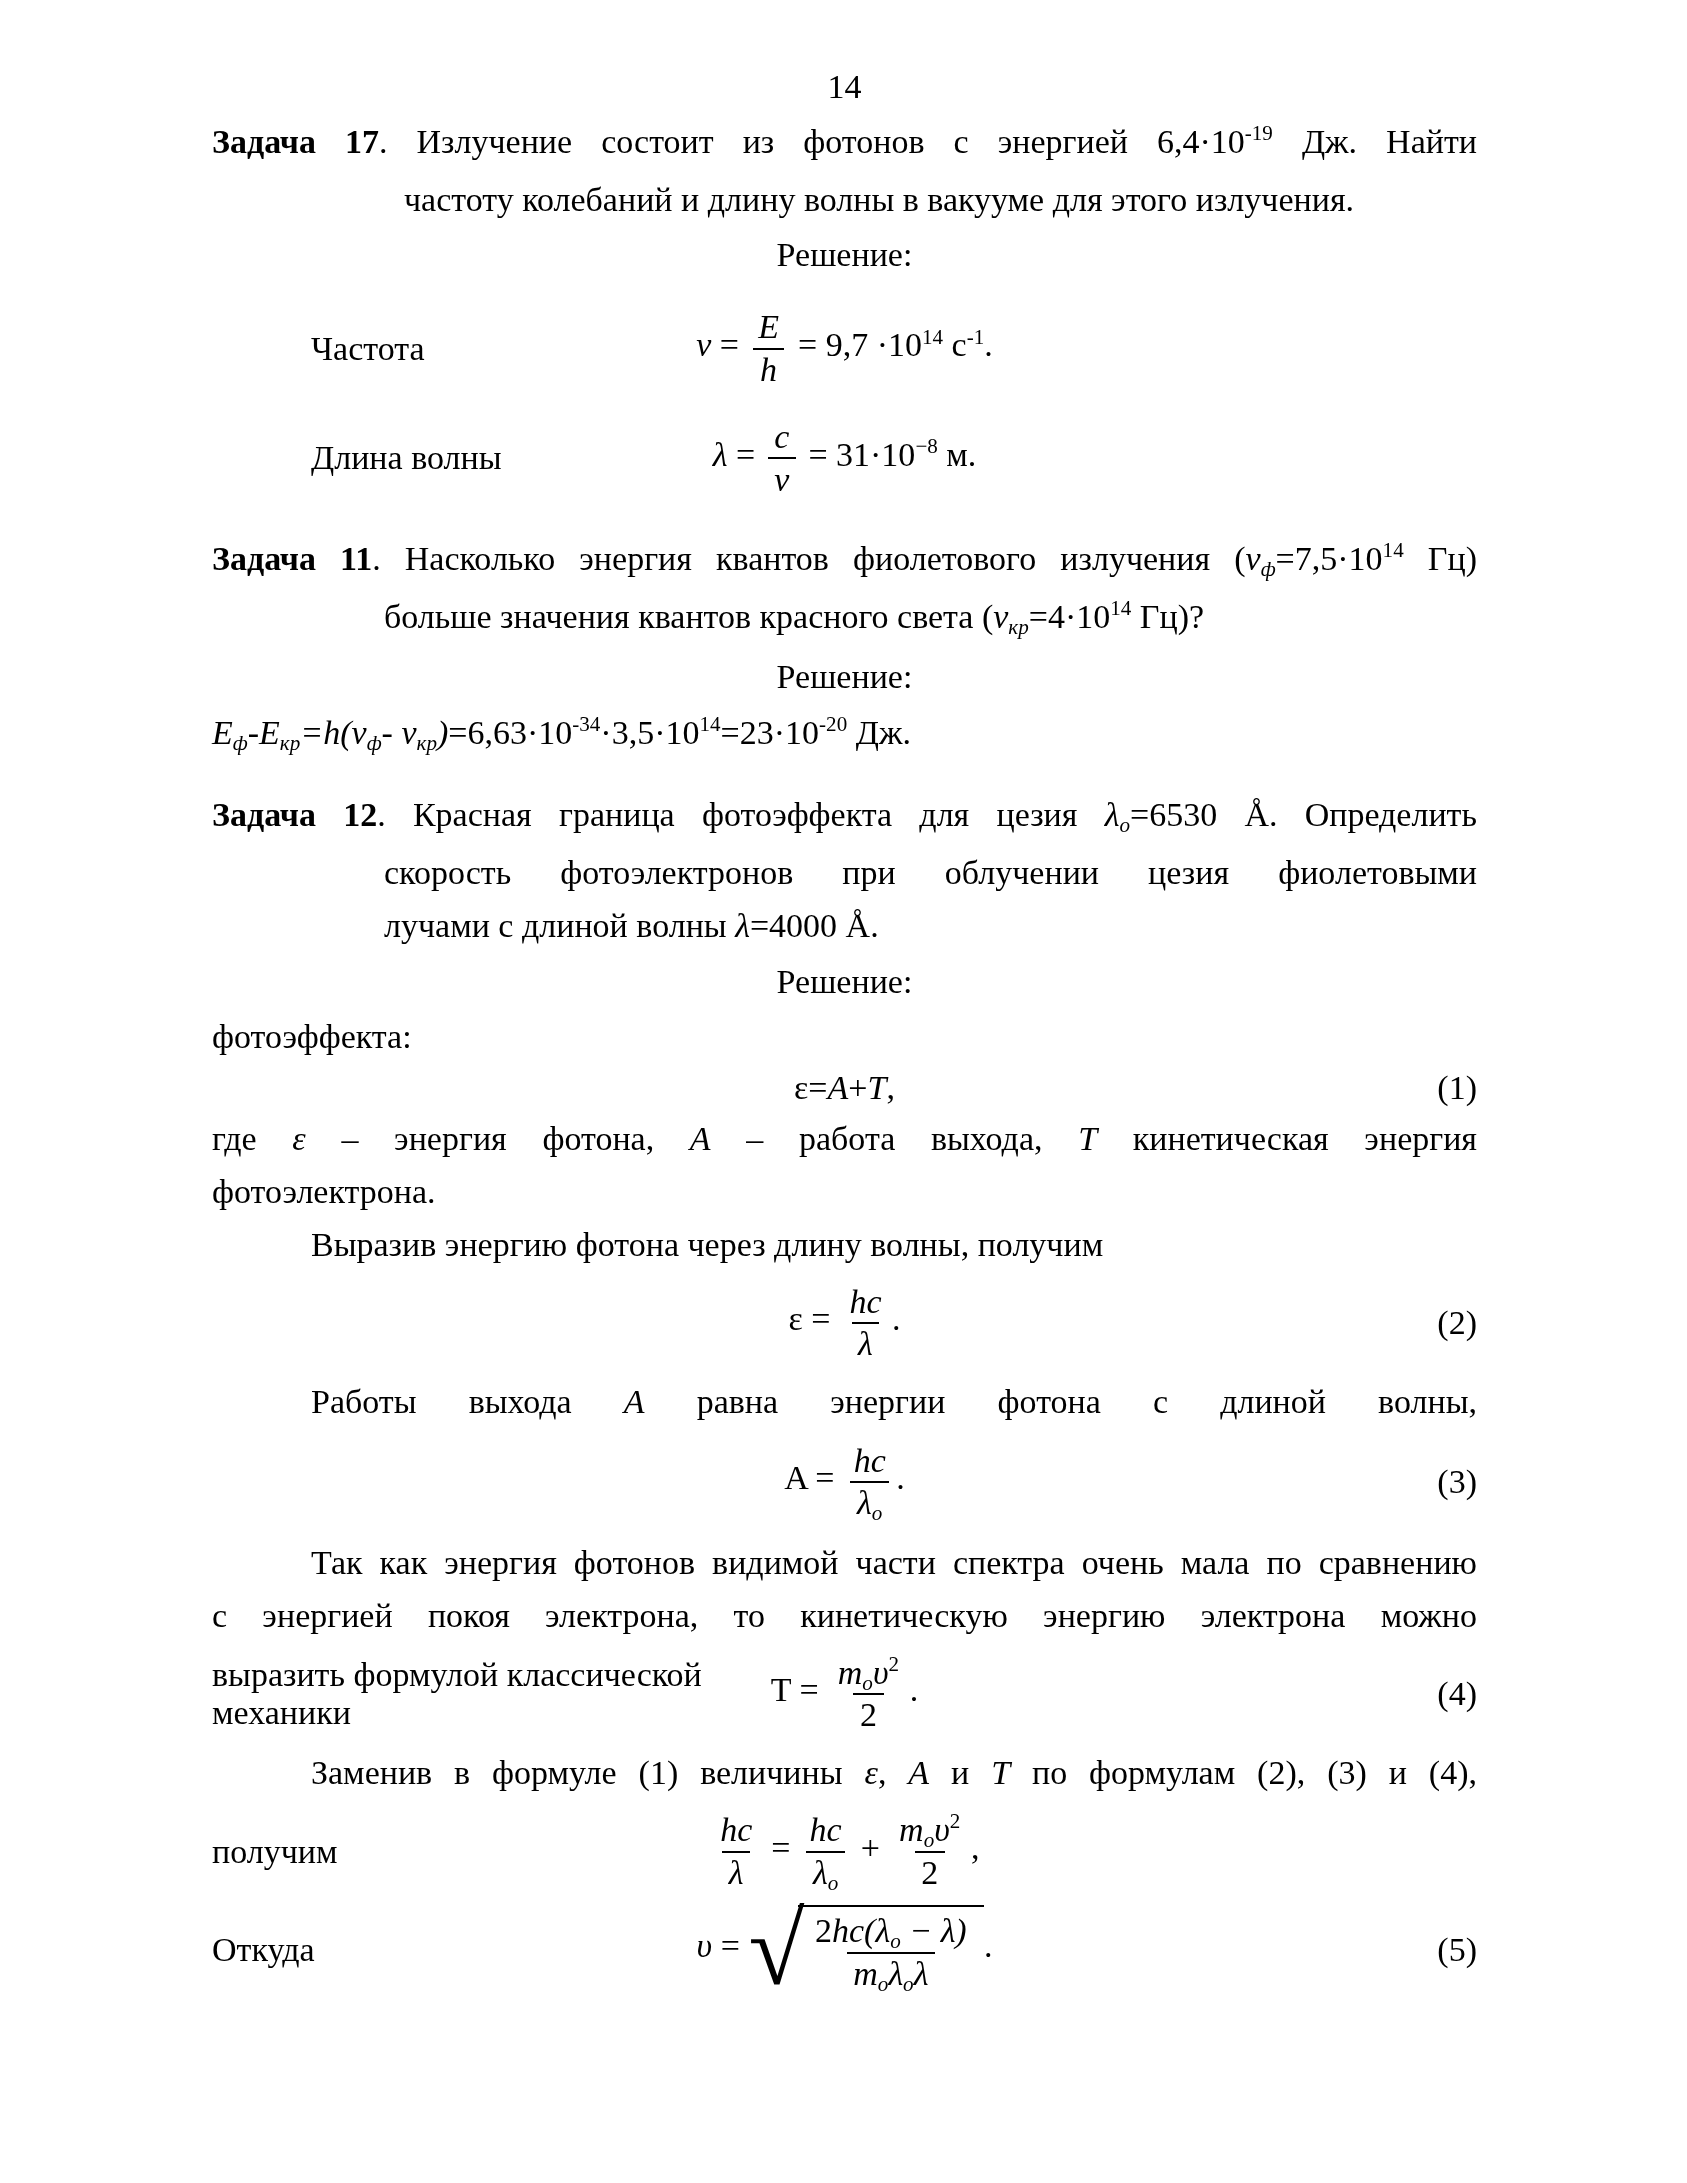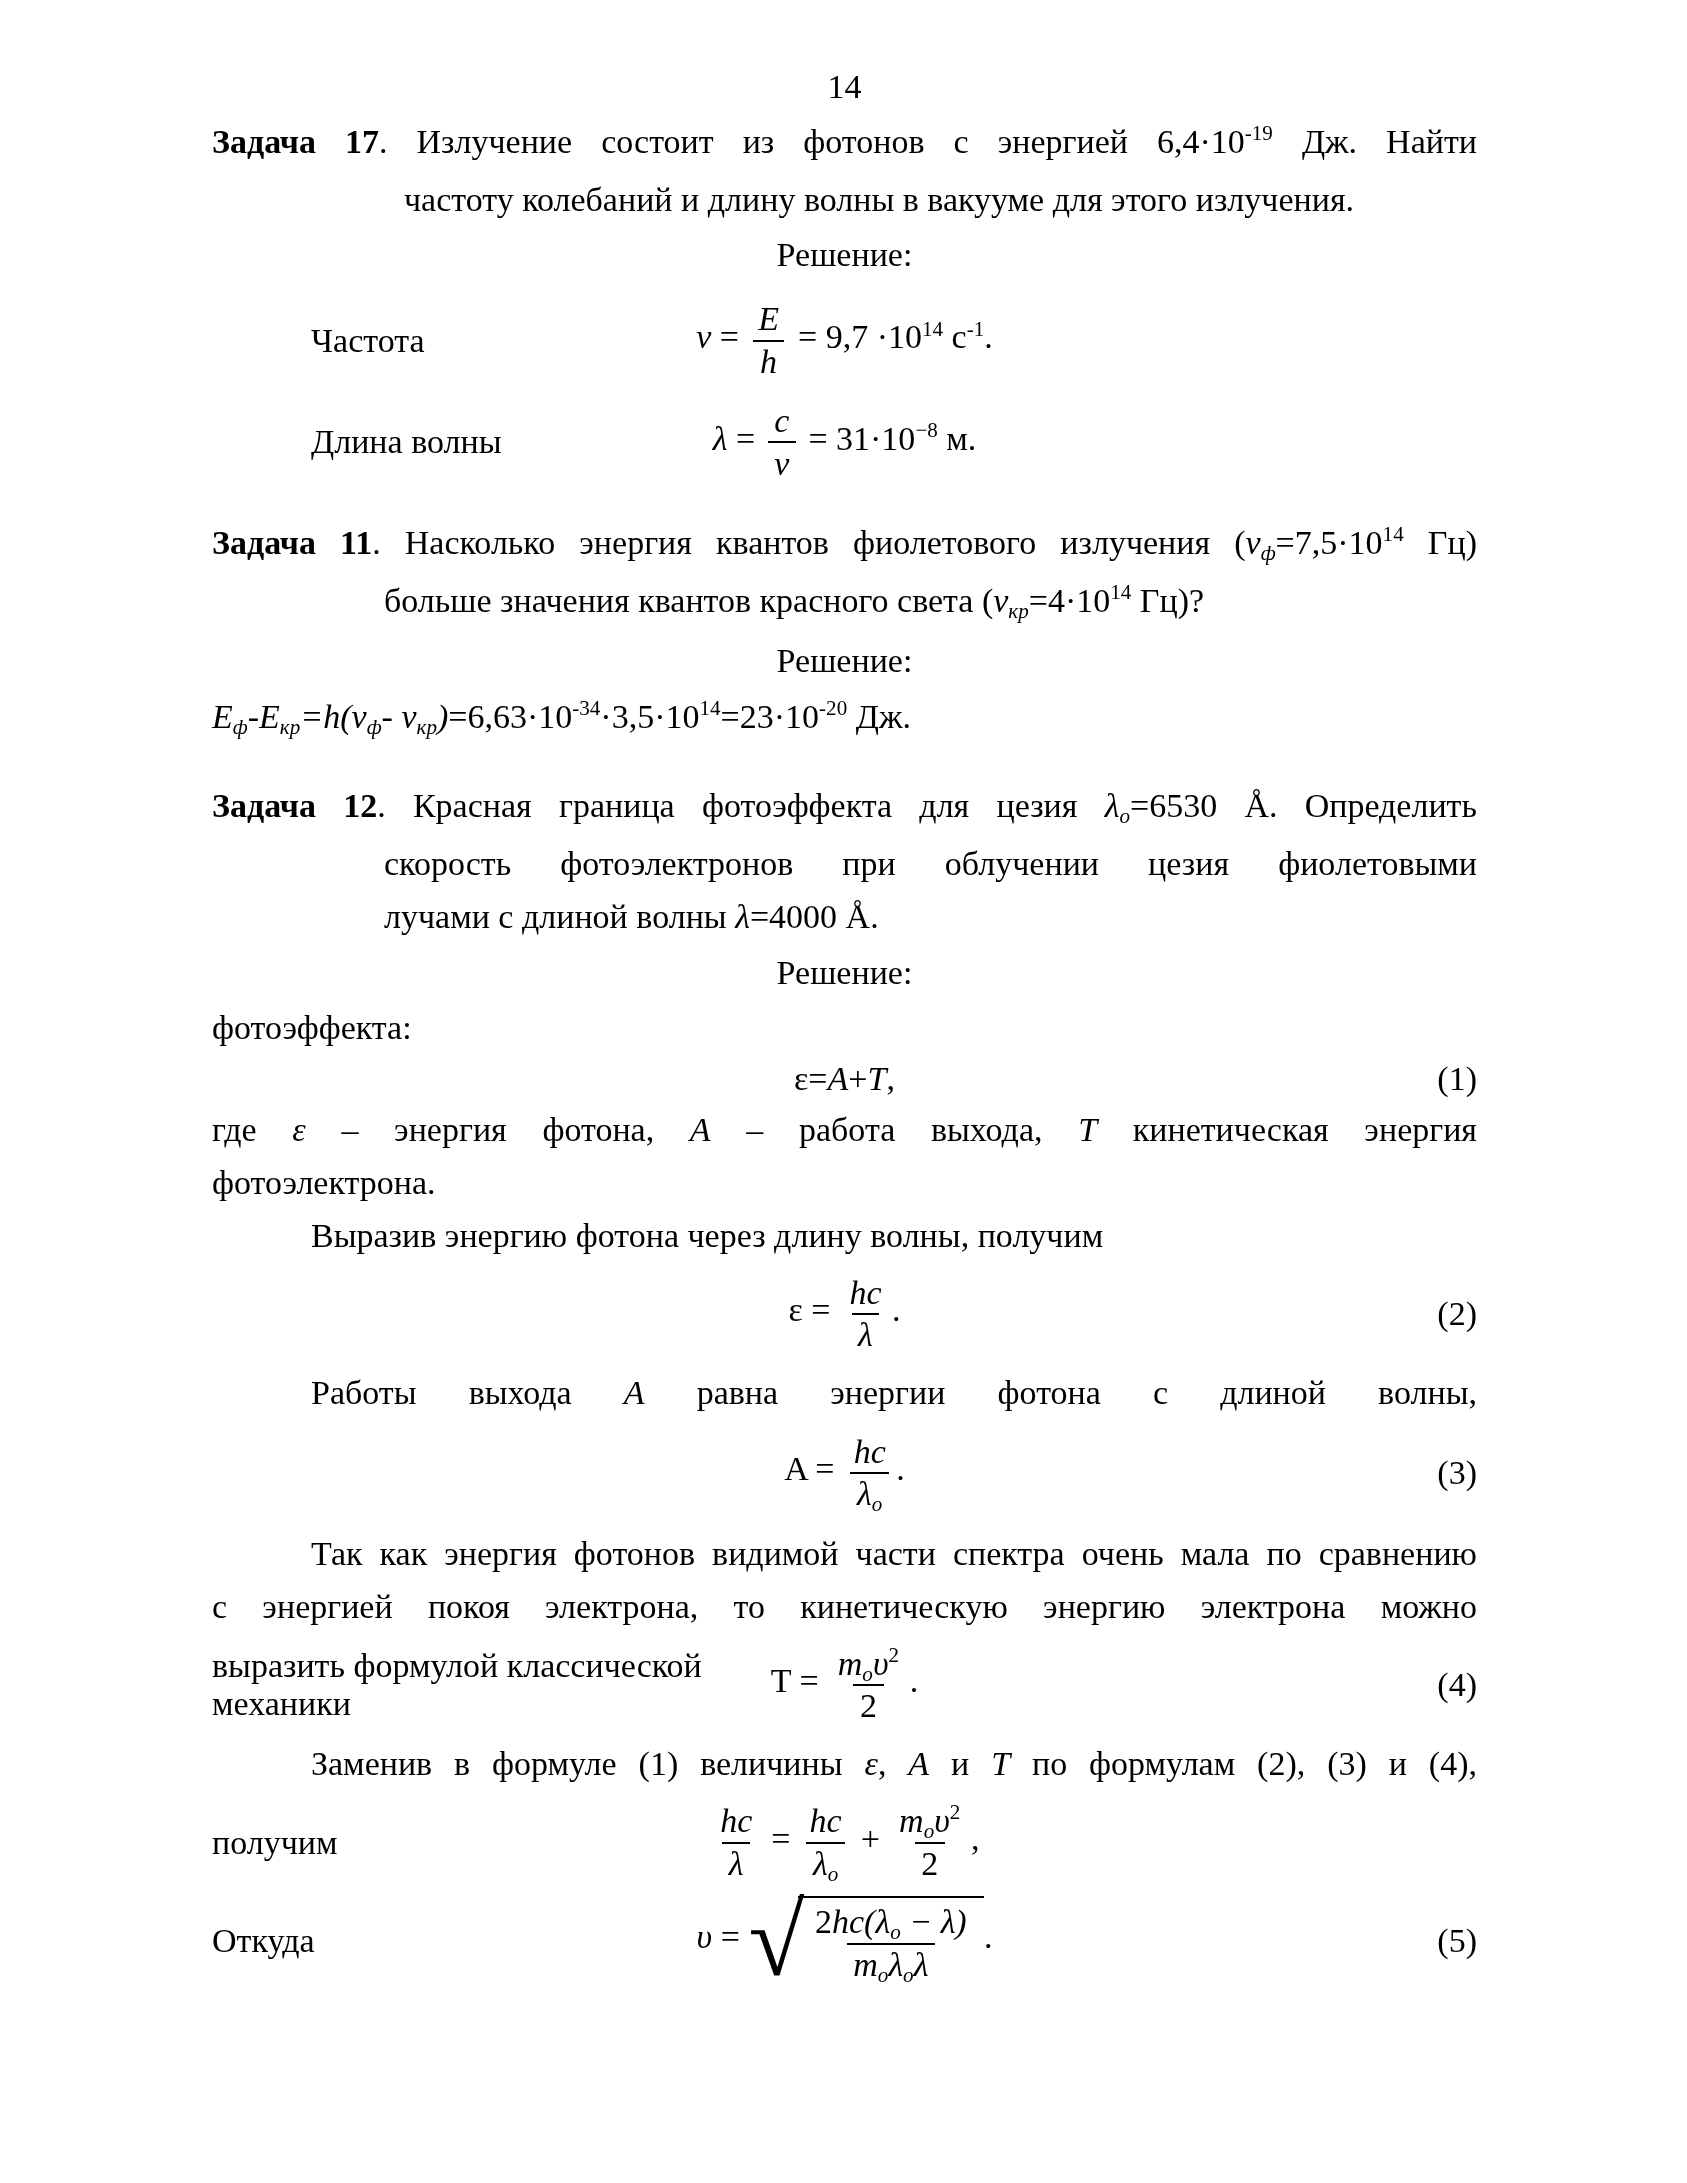--- a/index.html
+++ b/index.html
@@ -19,21 +19,21 @@
   .hang290{padding-left:192px;}
   .hang260{padding-left:172px;}
   .ind{text-indent:99px;}
   .solhead{text-align:center;line-height:53px;margin:2.6px 0;}
 
   
   .eqrow{display:grid;grid-template-columns:1fr auto 1fr;align-items:center;}
   .eqleft{justify-self:start;}
   .eqmid{justify-self:center;text-align:center;white-space:nowrap;}
   .eqnum{justify-self:end;}
-  .m14{margin:18px 0;}
+  .m14{margin:26px 0;}
   .m8{margin:5.3px 0;}
   .m16{margin:10.6px 0;}
   .m18{margin:12px 0;}
   .pad150{padding-left:99px;}
 
   
   .s-b{font-weight:bold;}
   .s-i{font-style:italic;}
   .s-sup{font-size:0.62em;position:relative;top:-0.62em;}
   .s-isub{font-size:0.62em;position:relative;top:0.28em;font-style:italic;}
@@ -42,21 +42,21 @@
   .frac{display:inline-flex;flex-direction:column;align-items:center;vertical-align:middle;margin:0 4px;line-height:1.12;text-align:center;}
   .frac .num,.frac .den{padding:1.3px 6.6px;display:block;}
   .frac .den{border-top:2.6px solid #000;}
 
   
   .sqrt{display:inline-flex;align-items:center;vertical-align:middle;}
   .sqrt .rad{font-size:3.0em;line-height:0.85;margin-right:-6.6px;font-weight:400;}
   .sqrt .radbody{border-top:2.6px solid #000;padding:4px 6.6px 0 6.6px;}
 
   .gap48{margin-top:32px;}
-  .gap36{margin-top:31px;font-family:Liberation Serif, serif;}
+  .gap36{margin-top:24px;font-family:Liberation Serif, serif;}
 </style>
 </head>
 <body>
 
 <div class="content">
 
   <div class="pagenum">14</div>
 
   <div>
     <div class="line just"><span class="s-b">Задача  17</span><span>.  Излучение  состоит  из  фотонов с энергией 6,4·10</span><span class="s-sup">-19</span><span> Дж. Найти</span></div>

